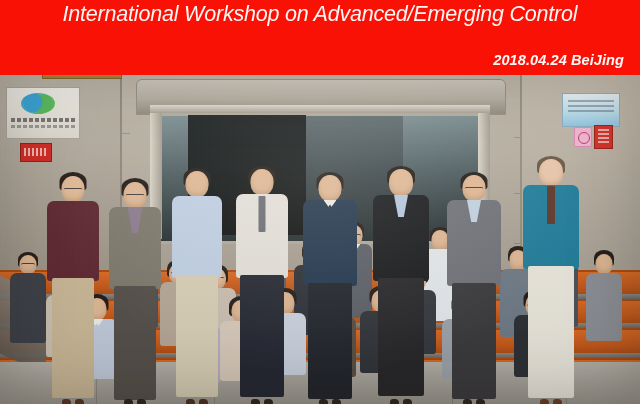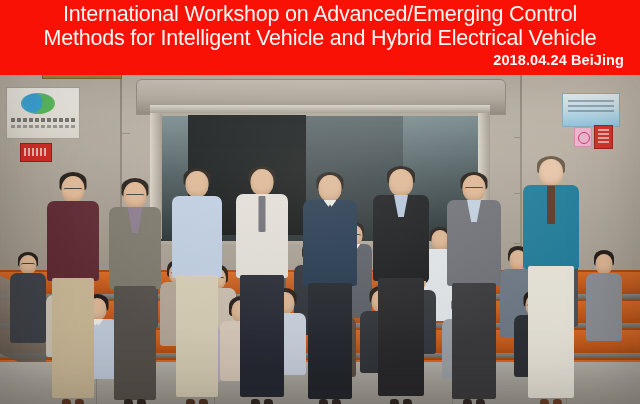--- a/index.html
+++ b/index.html
@@ -3,20 +3,21 @@
 <meta charset="utf-8">
 <style>
   html,body{margin:0;padding:0;background:#000;}
   body{font-family:"Liberation Sans",sans-serif;}
 
   .shot{
     position:relative;
     width:640px;height:404px;
     overflow:hidden;
     background:#9d9a92;
+    font-style:italic;
   }
 
   
   .banner{
     position:absolute;left:0;top:0;width:640px;height:75px;
     background:#fa1105;
     overflow:hidden;
     z-index:40;
   }
   .banner-line{
@@ -239,21 +240,20 @@
     pointer-events:none;
   }
 </style>
 </head>
 <body>
 
 <div class="shot">
 
   <div class="banner">
     <div class="banner-line banner-line1">International Workshop on Advanced/Emerging Control</div>
-    <div class="banner-line banner-line2">Methods for Intelligent Vehicle and Hybrid Electrical Vehicle</div>
     <div class="banner-date">2018.04.24 BeiJing</div>
   </div>
 
   <div class="photo">
 
     <div class="facade">
       <div class="facade-seam" style="left:0;top:58px;width:130px;"></div>
       <div class="facade-seam" style="left:0;top:112px;width:130px;"></div>
       <div class="facade-seam" style="right:0;top:62px;width:126px;"></div>
       <div class="facade-seam" style="right:0;top:118px;width:126px;"></div>

